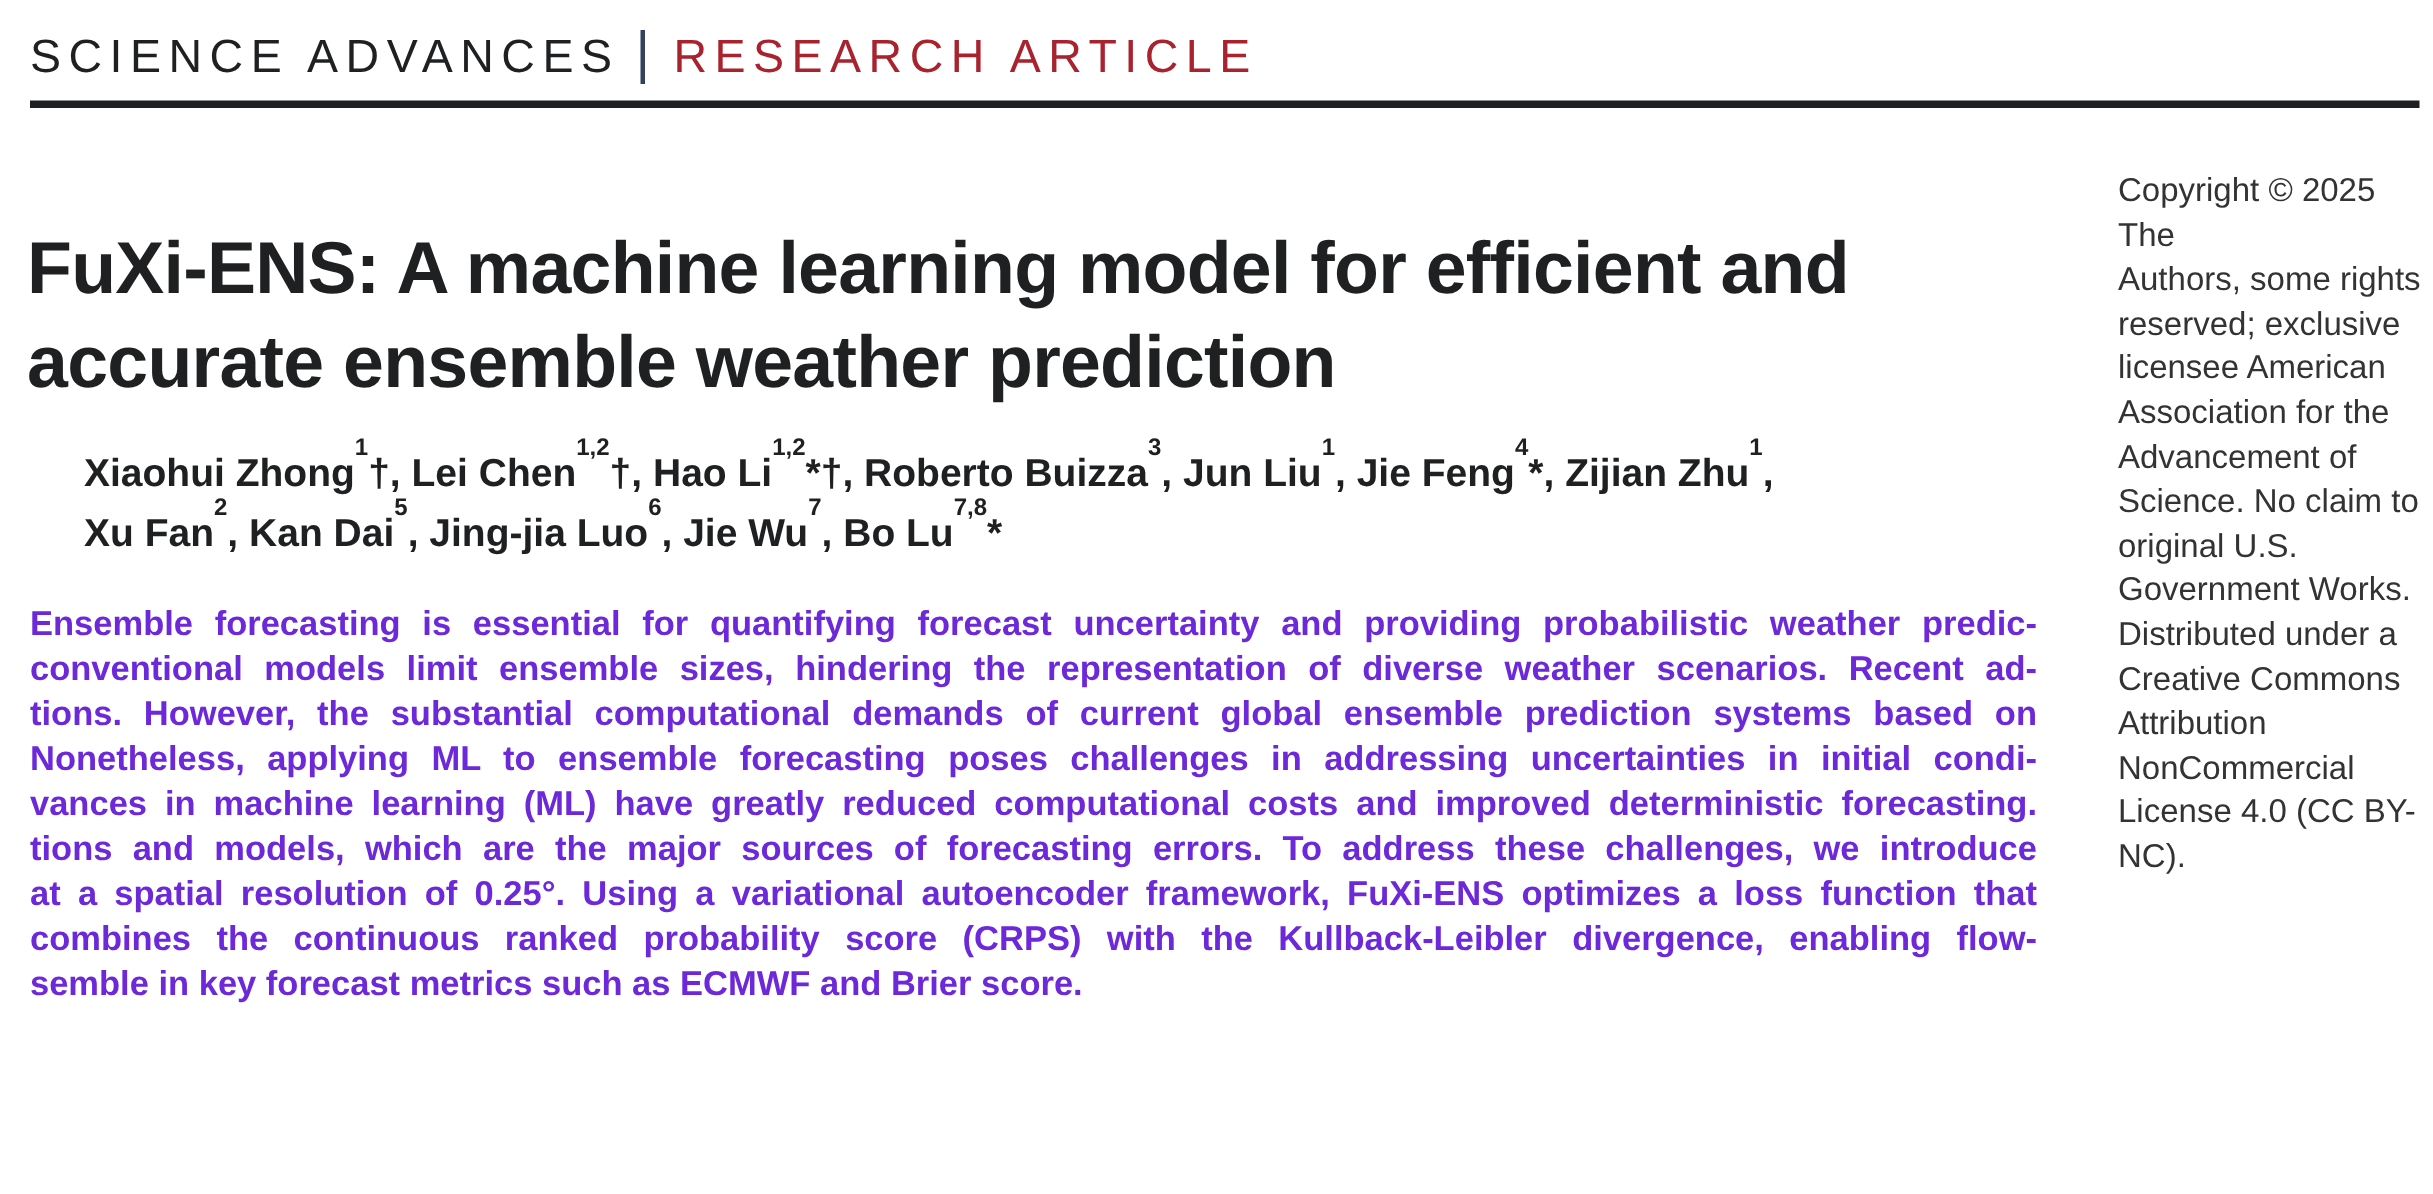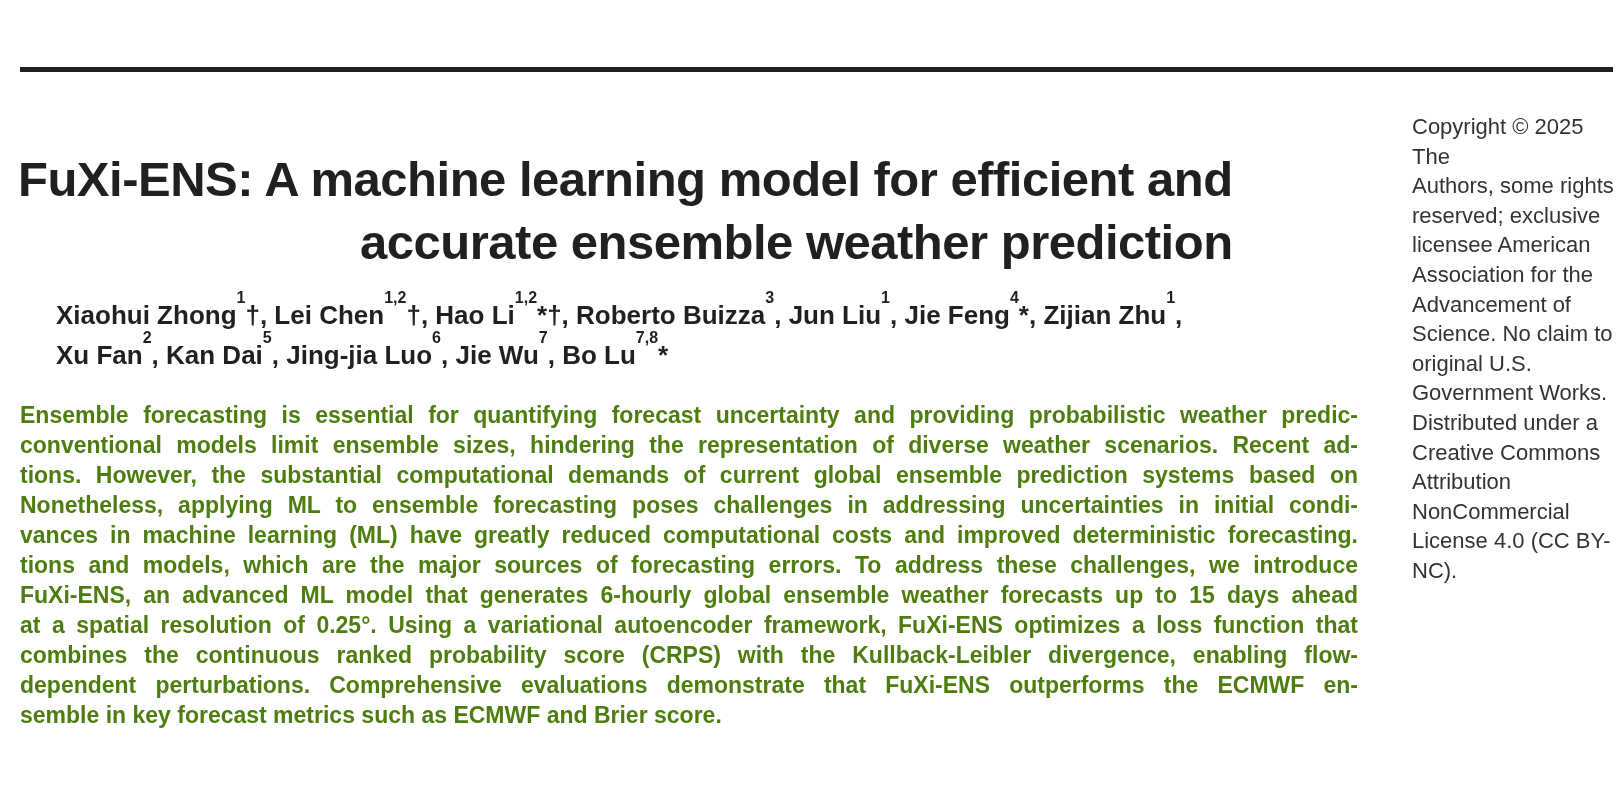--- a/index.html
+++ b/index.html
@@ -36,75 +36,77 @@
     position: absolute; left: 20px; top: 108px;
     font-size: 26px; font-weight: bold; letter-spacing: 3px;
     color: #a8232e; white-space: nowrap;
   }
 
   .title {
     position: absolute; left: 18px; top: 148px;
     font-size: 49px; font-weight: bold; line-height: 63px;
     letter-spacing: -0.5px; color: #1e2022;
     white-space: nowrap;
-    text-align: right;
   }
 
   .authors {
     position: absolute; left: 20px; top: 295px;
     font-size: 26px; font-weight: bold; line-height: 40px;
     color: #1e2022; white-space: nowrap; margin-left: 36px;
   }
   .authors sup {
     font-size: 16px; line-height: 0;
     position: relative; top: -11px;
   }
 
   .abstract {
     position: absolute; left: 20px; top: 400px;
     width: 1338px;
     font-size: 23px; font-weight: bold; line-height: 30px;
-    color: #4d7c0f;
+    color: #6d28d9;
   }
   .abstract .abs-line {
     text-align: justify;
     text-align-last: justify;
     height: 30px; overflow: visible; white-space: nowrap;
   }
   .abstract .abs-line.last { text-align-last: left; }
 
   .copyright {
     position: absolute; left: 1412px; top: 112px;
     width: 215px;
     font-size: 22px; font-weight: normal; line-height: 29.6px;
     color: #333333;
   }
 </style>
 </head>
 <body>
 
 <div class="page">
 
+  <header class="masthead">
+    <span class="journal">SCIENCE ADVANCES</span>
+    <span class="bar"></span>
+    <span class="article-type">RESEARCH ARTICLE</span>
+  </header>
 
   <div class="rule"></div>
 
 
   <h1 class="title" id="title">FuXi-ENS: A machine learning model for efficient and<br>accurate ensemble weather prediction</h1>
 
   <div class="authors" id="authors"><span>Xiaohui Zhong<sup>1</sup>†</span>, <span>Lei Chen<sup>1,2</sup>†</span>, <span>Hao Li<sup>1,2</sup>*†</span>, <span>Roberto Buizza<sup>3</sup></span>, <span>Jun Liu<sup>1</sup></span>, <span>Jie Feng<sup>4</sup>*</span>, <span>Zijian Zhu<sup>1</sup></span>,<br><span>Xu Fan<sup>2</sup></span>, <span>Kan Dai<sup>5</sup></span>, <span>Jing-jia Luo<sup>6</sup></span>, <span>Jie Wu<sup>7</sup></span>, <span>Bo Lu<sup>7,8</sup>*</span></div>
 
   <div class="abstract" id="abstract">
       <div class="abs-line">Ensemble forecasting is essential for quantifying forecast uncertainty and providing probabilistic weather predic-</div>
       <div class="abs-line">conventional models limit ensemble sizes, hindering the representation of diverse weather scenarios. Recent ad-</div>
       <div class="abs-line">tions. However, the substantial computational demands of current global ensemble prediction systems based on</div>
       <div class="abs-line">Nonetheless, applying ML to ensemble forecasting poses challenges in addressing uncertainties in initial condi-</div>
       <div class="abs-line">vances in machine learning (ML) have greatly reduced computational costs and improved deterministic forecasting.</div>
       <div class="abs-line">tions and models, which are the major sources of forecasting errors. To address these challenges, we introduce</div>
-      <div class="abs-line">FuXi-ENS, an advanced ML model that generates 6-hourly global ensemble weather forecasts up to 15 days ahead</div>
       <div class="abs-line">at a spatial resolution of 0.25°. Using a variational autoencoder framework, FuXi-ENS optimizes a loss function that</div>
       <div class="abs-line">combines the continuous ranked probability score (CRPS) with the Kullback-Leibler divergence, enabling flow-</div>
-      <div class="abs-line">dependent perturbations. Comprehensive evaluations demonstrate that FuXi-ENS outperforms the ECMWF en-</div>
       <div class="abs-line last">semble in key forecast metrics such as ECMWF and Brier score.</div>
     </div>
 
   <aside class="copyright" id="copyright">Copyright © 2025 The<br>Authors, some rights<br>reserved; exclusive<br>licensee American<br>Association for the<br>Advancement of<br>Science. No claim to<br>original U.S.<br>Government Works.<br>Distributed under a<br>Creative Commons<br>Attribution<br>NonCommercial<br>License 4.0 (CC BY-NC).</aside>
 
 </div>
 
 </body></html>

